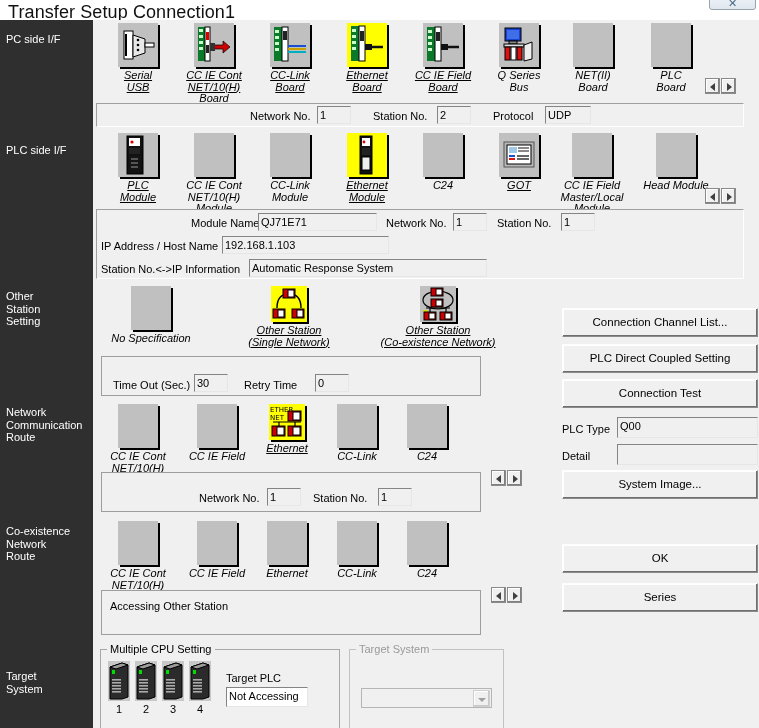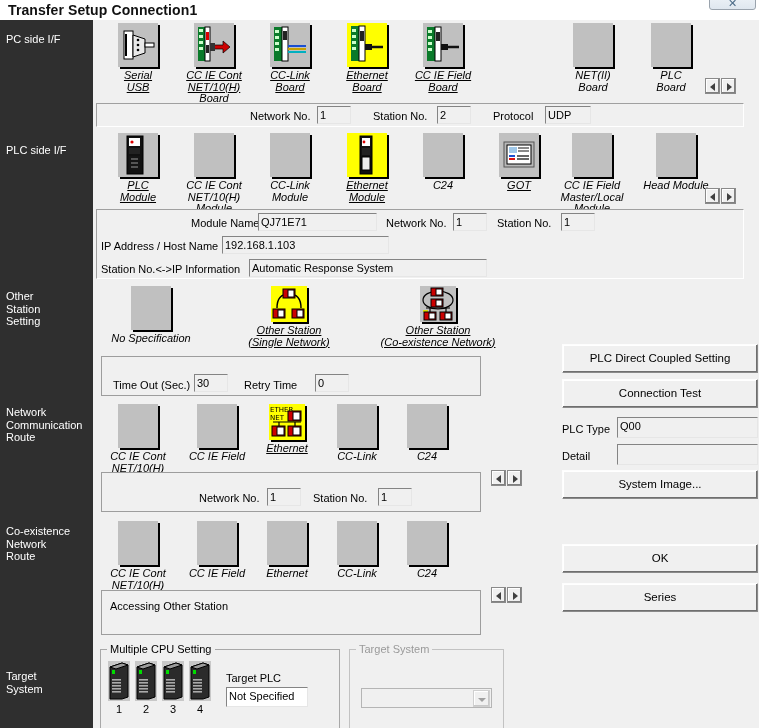--- a/index.html
+++ b/index.html
@@ -7,21 +7,21 @@
     width:759px;height:728px;overflow:hidden;
     background:#ffffff;
     font-family:"Liberation Sans", sans-serif;
     font-size:11px;color:#000;
     -webkit-font-smoothing:none;
   }
   .window{position:relative;width:759px;height:728px;background:#f0f0f0;}
 
   
   .titlebar{position:absolute;left:0;top:0;width:759px;height:20px;background:#ffffff;}
-  .title-text{position:absolute;left:8px;top:2px;font-size:14px;color:#111;letter-spacing:.1px;font-weight:bold;}
+  .title-text{position:absolute;left:8px;top:2px;font-size:18px;color:#111;letter-spacing:.1px;}
   .close-btn{
     position:absolute;left:709px;top:-12px;width:47px;height:22px;
     border:1px solid #9aa3ad;border-radius:3px;
     background:linear-gradient(180deg,#f4f7fa 0%,#e8eef4 60%,#dfe7ef 100%);
     box-sizing:border-box;
   }
   .close-glyph{
     position:absolute;left:709px;top:-2px;width:47px;height:12px;
     text-align:center;font-size:11px;color:#4a6a86;line-height:10px;
   }
@@ -240,20 +240,36 @@
           <rect x="12" y="4" width="6" height="34" fill="#fff" stroke="#000"></rect>
           <rect x="13" y="9" width="4" height="9" fill="#222"></rect>
           <rect x="18" y="21" width="7" height="6" fill="#111"></rect>
           <path d="M25 24 L36 24" stroke="#111" stroke-width="2.5" fill="none"></path>
         </svg>
       </div>
       <div class="cap link">CC IE Field
 Board</div>
     </div>
 
+    <div class="cell" style="left:396px;top:3px;width:60px;">
+      <div class="ico art">
+        <svg width="40" height="44" viewBox="0 0 40 44">
+          <rect x="6" y="5" width="16" height="13" fill="#1b3fd0" stroke="#000"></rect>
+          <rect x="8" y="7" width="12" height="9" fill="#3f6fe8"></rect>
+          <rect x="10" y="18" width="8" height="3" fill="#888" stroke="#000"></rect>
+          <rect x="5" y="21" width="20" height="3" fill="#ddd" stroke="#000"></rect>
+          <rect x="6" y="24" width="5" height="13" fill="#d11" stroke="#000"></rect>
+          <rect x="12" y="24" width="5" height="13" fill="#fff" stroke="#000"></rect>
+          <rect x="18" y="24" width="5" height="13" fill="#d11" stroke="#000"></rect>
+          <path d="M25 22 L33 19 L33 36 L25 38 Z" fill="#eee" stroke="#000"></path>
+        </svg>
+      </div>
+      <div class="cap">Q Series
+Bus</div>
+    </div>
 
     <div class="cell" style="left:470px;top:3px;width:60px;">
       <div class="ico"></div>
       <div class="cap">NET(II)
 Board</div>
     </div>
 
     <div class="cell" style="left:548px;top:3px;width:60px;">
       <div class="ico"></div>
       <div class="cap">PLC
@@ -502,20 +518,21 @@
           <i class="tri"></i>
         </div>
       <div class="sb r">
           <i class="tri"></i>
         </div>
     </div>
 
     <div class="panel-in" style="left:8px;top:570px;width:380px;height:45px;"></div>
     <div class="lbl" style="left:17px;top:580px;">Accessing Other Station</div>
 
+    <div class="btn" style="left:469px;top:288px;width:196px;height:29px;">Connection Channel List...</div>
     <div class="btn" style="left:469px;top:324px;width:196px;height:29px;">PLC Direct Coupled Setting</div>
     <div class="btn" style="left:469px;top:359px;width:196px;height:29px;">Connection Test</div>
 
     <div class="lbl" style="left:469px;top:403px;">PLC Type</div>
     <div class="inp" style="left:524px;top:397px;width:141px;height:21px;">Q00</div>
     <div class="lbl" style="left:469px;top:430px;">Detail</div>
     <div class="inp" style="left:524px;top:424px;width:141px;height:21px;"></div>
 
     <div class="btn" style="left:469px;top:450px;width:196px;height:29px;">System Image...</div>
     <div class="btn" style="left:469px;top:524px;width:196px;height:29px;">OK</div>
@@ -571,21 +588,21 @@
         <rect x="4" y="18" width="9" height="1.6" fill="#aaa"></rect>
         <rect x="4" y="21" width="9" height="1.6" fill="#aaa"></rect>
         <rect x="4" y="24" width="9" height="1.6" fill="#aaa"></rect>
         <rect x="4" y="27" width="9" height="1.6" fill="#aaa"></rect>
         <rect x="4" y="30" width="9" height="1.6" fill="#aaa"></rect>
       </svg>
       <div class="num">4</div>
     </div>
 
     <div class="lbl" style="left:133px;top:652px;">Target PLC</div>
-    <div class="inp white" style="left:133px;top:667px;width:82px;height:20px;">Not Specified</div>
+    <div class="inp white" style="left:133px;top:667px;width:82px;height:20px;">Not Accessing</div>
 
     <div class="fs dim" style="left:256px;top:629px;width:155px;height:85px;"></div>
     <div class="fs-lgd dim" style="left:263px;top:623px;">Target System</div>
     <div class="combo" style="left:268px;top:668px;width:131px;height:20px;">
       <span style="position:absolute;left:4px;top:2px;font-size:11px;"></span>
       <span class="arrow">
           <i></i>
         </span>
     </div>
 

